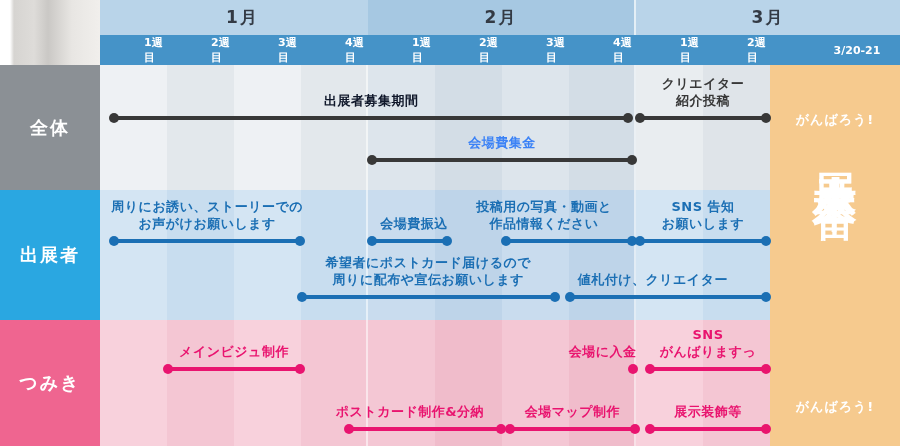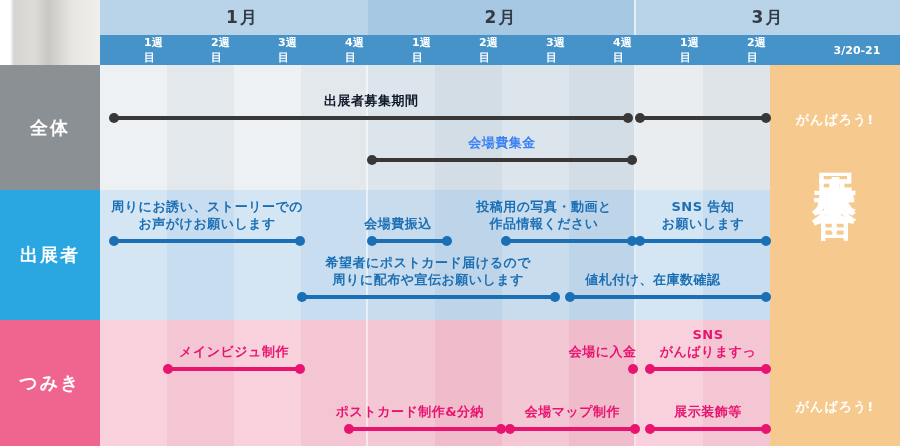--- a/index.html
+++ b/index.html
@@ -142,36 +142,38 @@
     <div id="final-main">展示本番!</div>
     <div class="ganbaro" id="ganbaro-bottom">がんばろう!</div>
   </div>
 
   <div id="task-layer">
       <div class="task-bar" style="left: 113.4px; width: 515.9px; top: 116px; background: rgb(56, 56, 56);"></div>
       <div class="task-label" style="left: 371.35px; bottom: 337px; color: #0f172a;">出展者募集期間</div>
       <div class="task-bar" style="left: 371.35px; width: 261.3px; top: 158px; background: rgb(56, 56, 56);"></div>
       <div class="task-label" style="left: 502px; bottom: 295px; color: #3b82f6;">会場費集金</div>
       <div class="task-bar" style="left: 639.35px; width: 127.3px; top: 116px; background: rgb(56, 56, 56);"></div>
+      <div class="task-label" style="left: 703px; bottom: 337px; color: rgb(56, 56, 56);">クリエイター
+紹介投稿</div>
       <div class="task-bar" style="left: 113.4px; width: 187.6px; top: 239px; background: rgb(27, 111, 180);"></div>
       <div class="task-label" style="left: 207.2px; bottom: 214px; color: rgb(27, 111, 180);">周りにお誘い、ストーリーでの
 お声がけお願いします</div>
       <div class="task-bar" style="left: 371.35px; width: 77.05px; top: 239px; background: rgb(27, 111, 180);"></div>
-      <div class="task-label" style="left: 398px; bottom: 214px; color: rgb(27, 111, 180);">会場費振込</div>
+      <div class="task-label" style="left: 414px; bottom: 214px; color: rgb(27, 111, 180);">会場費振込</div>
       <div class="task-bar" style="left: 505.35px; width: 127.3px; top: 239px; background: rgb(27, 111, 180);"></div>
       <div class="task-label" style="left: 544px; bottom: 214px; color: rgb(27, 111, 180);">投稿用の写真・動画と
 作品情報ください</div>
       <div class="task-bar" style="left: 639.35px; width: 127.3px; top: 239px; background: rgb(27, 111, 180);"></div>
       <div class="task-label" style="left: 703px; bottom: 214px; color: rgb(27, 111, 180);">SNS 告知
 お願いします</div>
       <div class="task-bar" style="left: 301px; width: 254.6px; top: 295px; background: rgb(27, 111, 180);"></div>
       <div class="task-label" style="left: 428.3px; bottom: 158px; color: rgb(27, 111, 180);">希望者にポストカード届けるので
 周りに配布や宣伝お願いします</div>
       <div class="task-bar" style="left: 569px; width: 197.65px; top: 295px; background: rgb(27, 111, 180);"></div>
-      <div class="task-label" style="left: 652.825px; bottom: 158px; color: rgb(27, 111, 180);">値札付け、在庫数確認</div>
+      <div class="task-label" style="left: 652.825px; bottom: 158px; color: rgb(27, 111, 180);">値札付け、クリエイター</div>
       <div class="task-bar" style="left: 167px; width: 134px; top: 367px; background: rgb(233, 20, 111);"></div>
       <div class="task-label" style="left: 234px; bottom: 86px; color: rgb(233, 20, 111);">メインビジュ制作</div>
       <div class="task-dot" style="left: 627.65px; top: 364px; background: rgb(233, 20, 111);"></div>
       <div class="task-label" style="left: 602.65px; bottom: 86px; color: rgb(233, 20, 111);">会場に入金</div>
       <div class="task-bar" style="left: 649.4px; width: 117.25px; top: 367px; background: rgb(233, 20, 111);"></div>
       <div class="task-label" style="left: 708.025px; bottom: 86px; color: rgb(233, 20, 111);">SNS
 がんばりますっ</div>
       <div class="task-bar" style="left: 347.9px; width: 154.1px; top: 427px; background: rgb(233, 20, 111);"></div>
       <div class="task-label" style="left: 409.95px; bottom: 26px; color: rgb(233, 20, 111);">ポストカード制作&amp;分納</div>
       <div class="task-bar" style="left: 508.7px; width: 127.3px; top: 427px; background: rgb(233, 20, 111);"></div>

